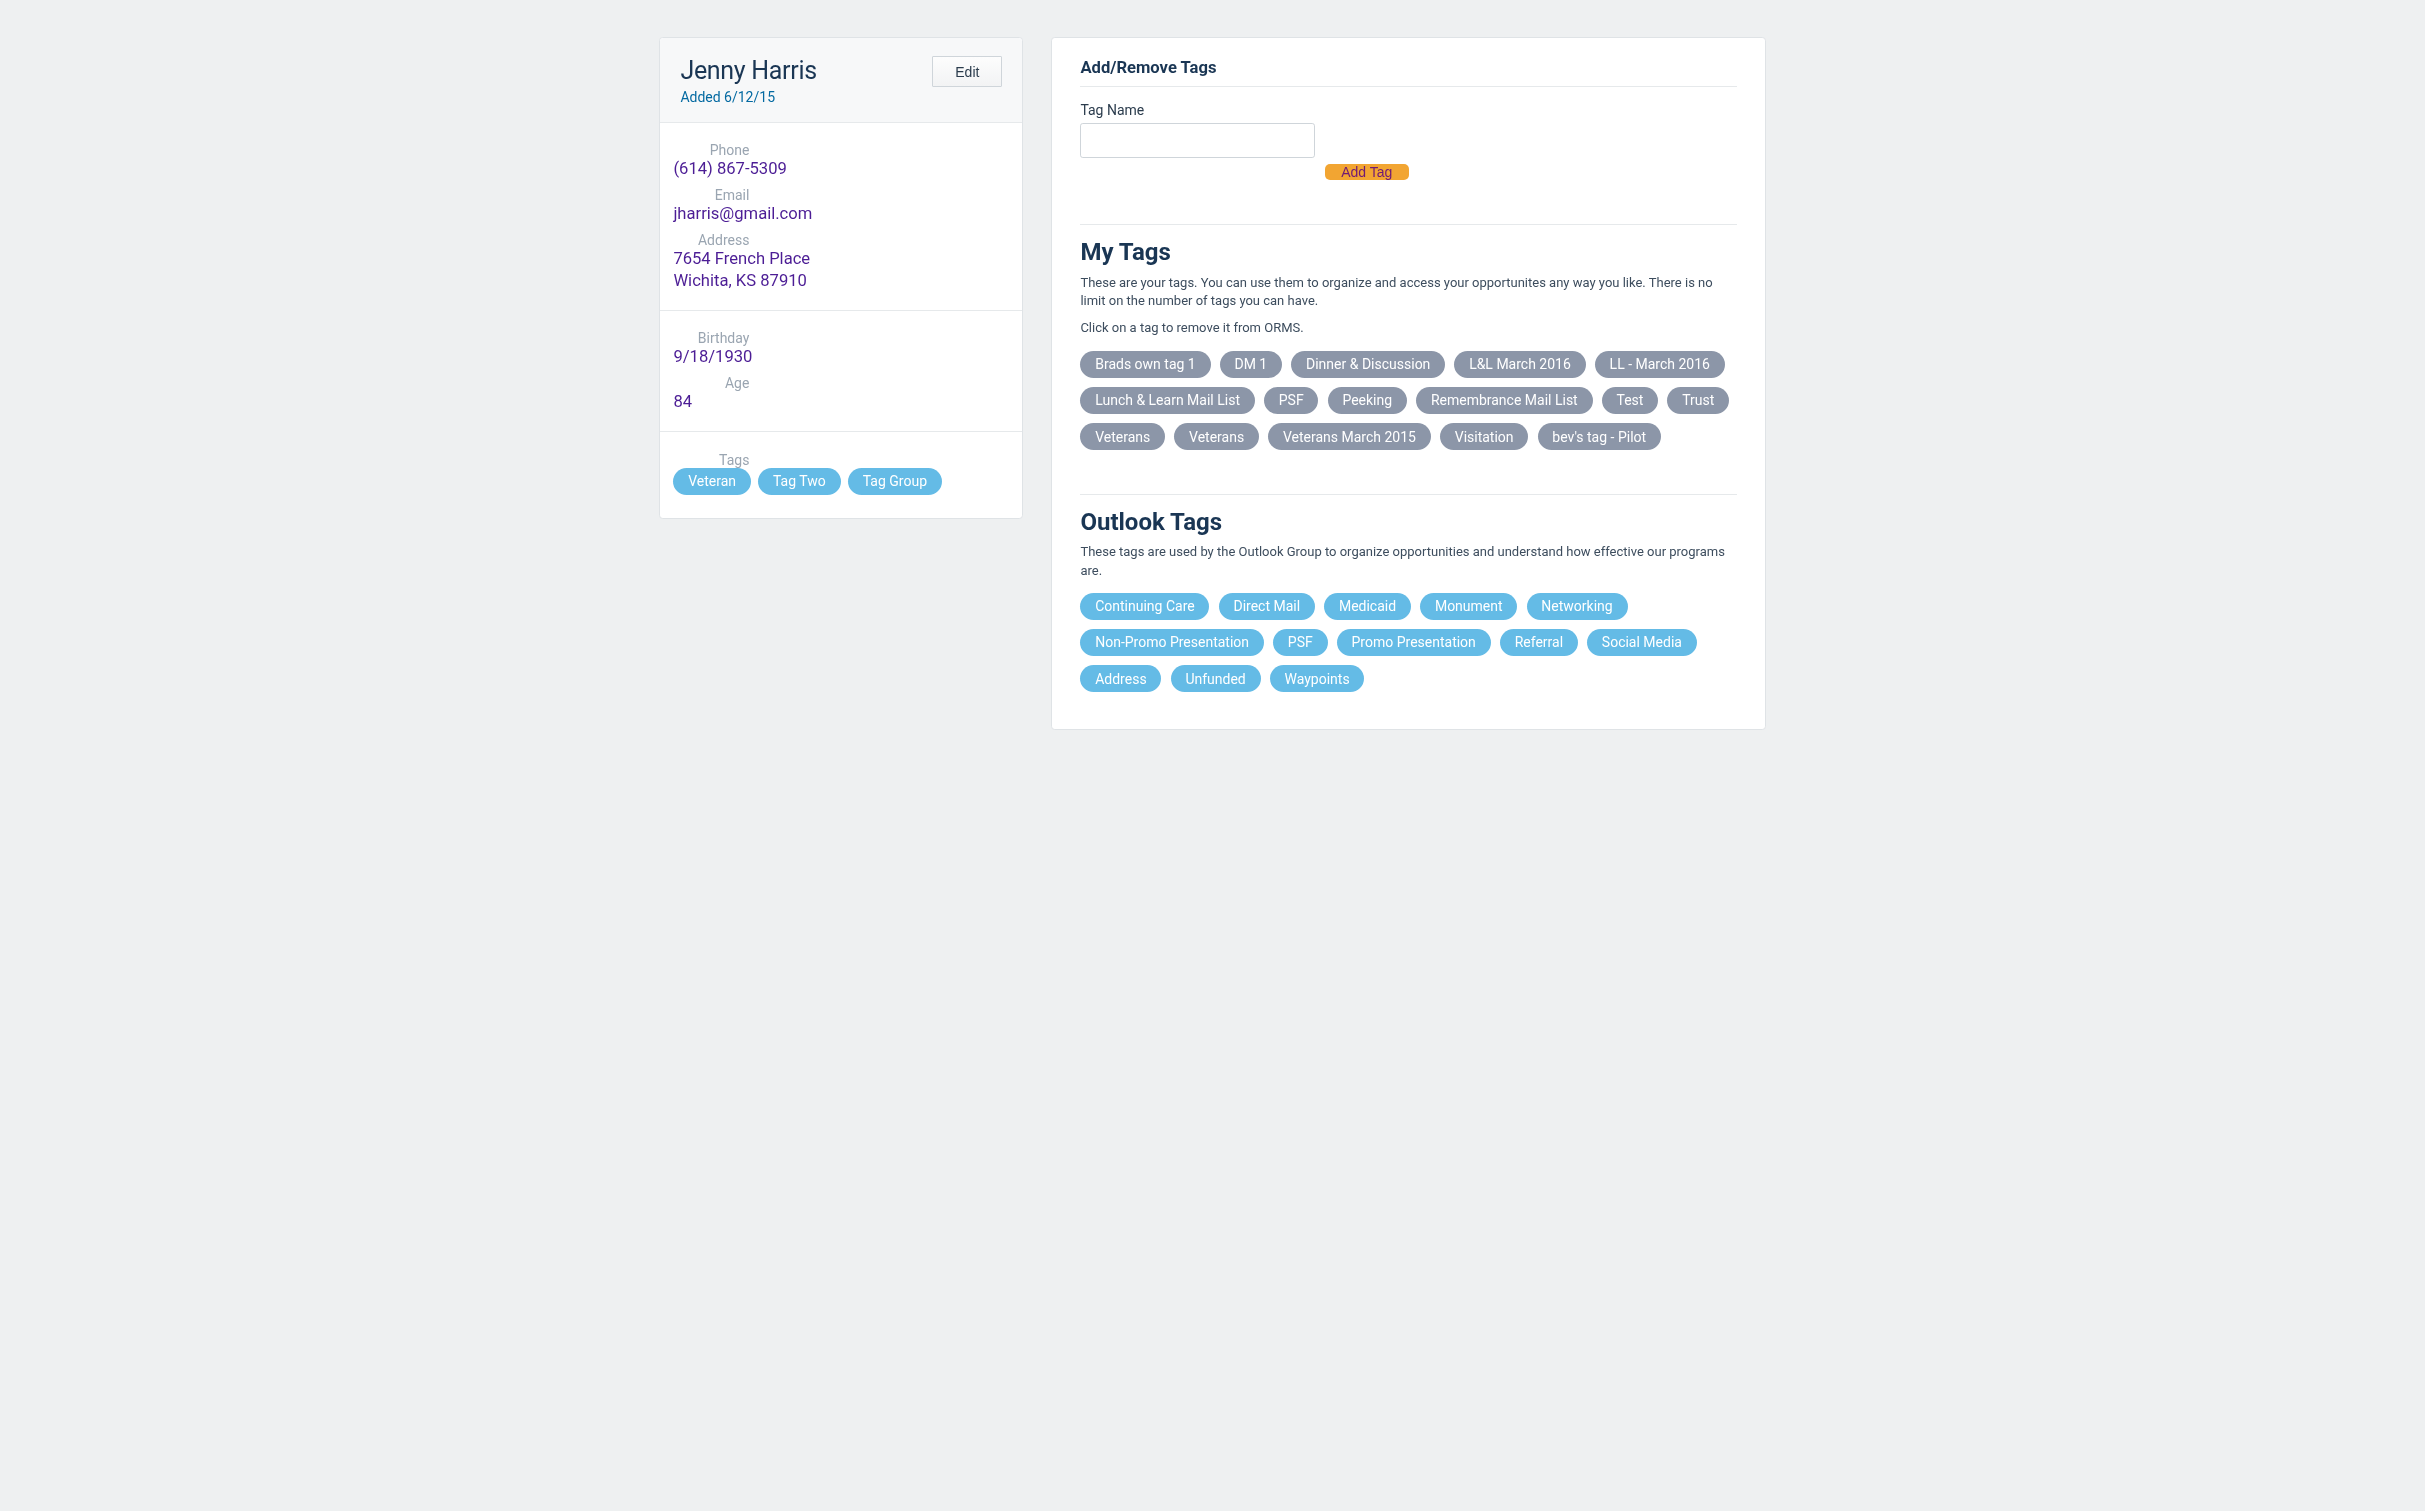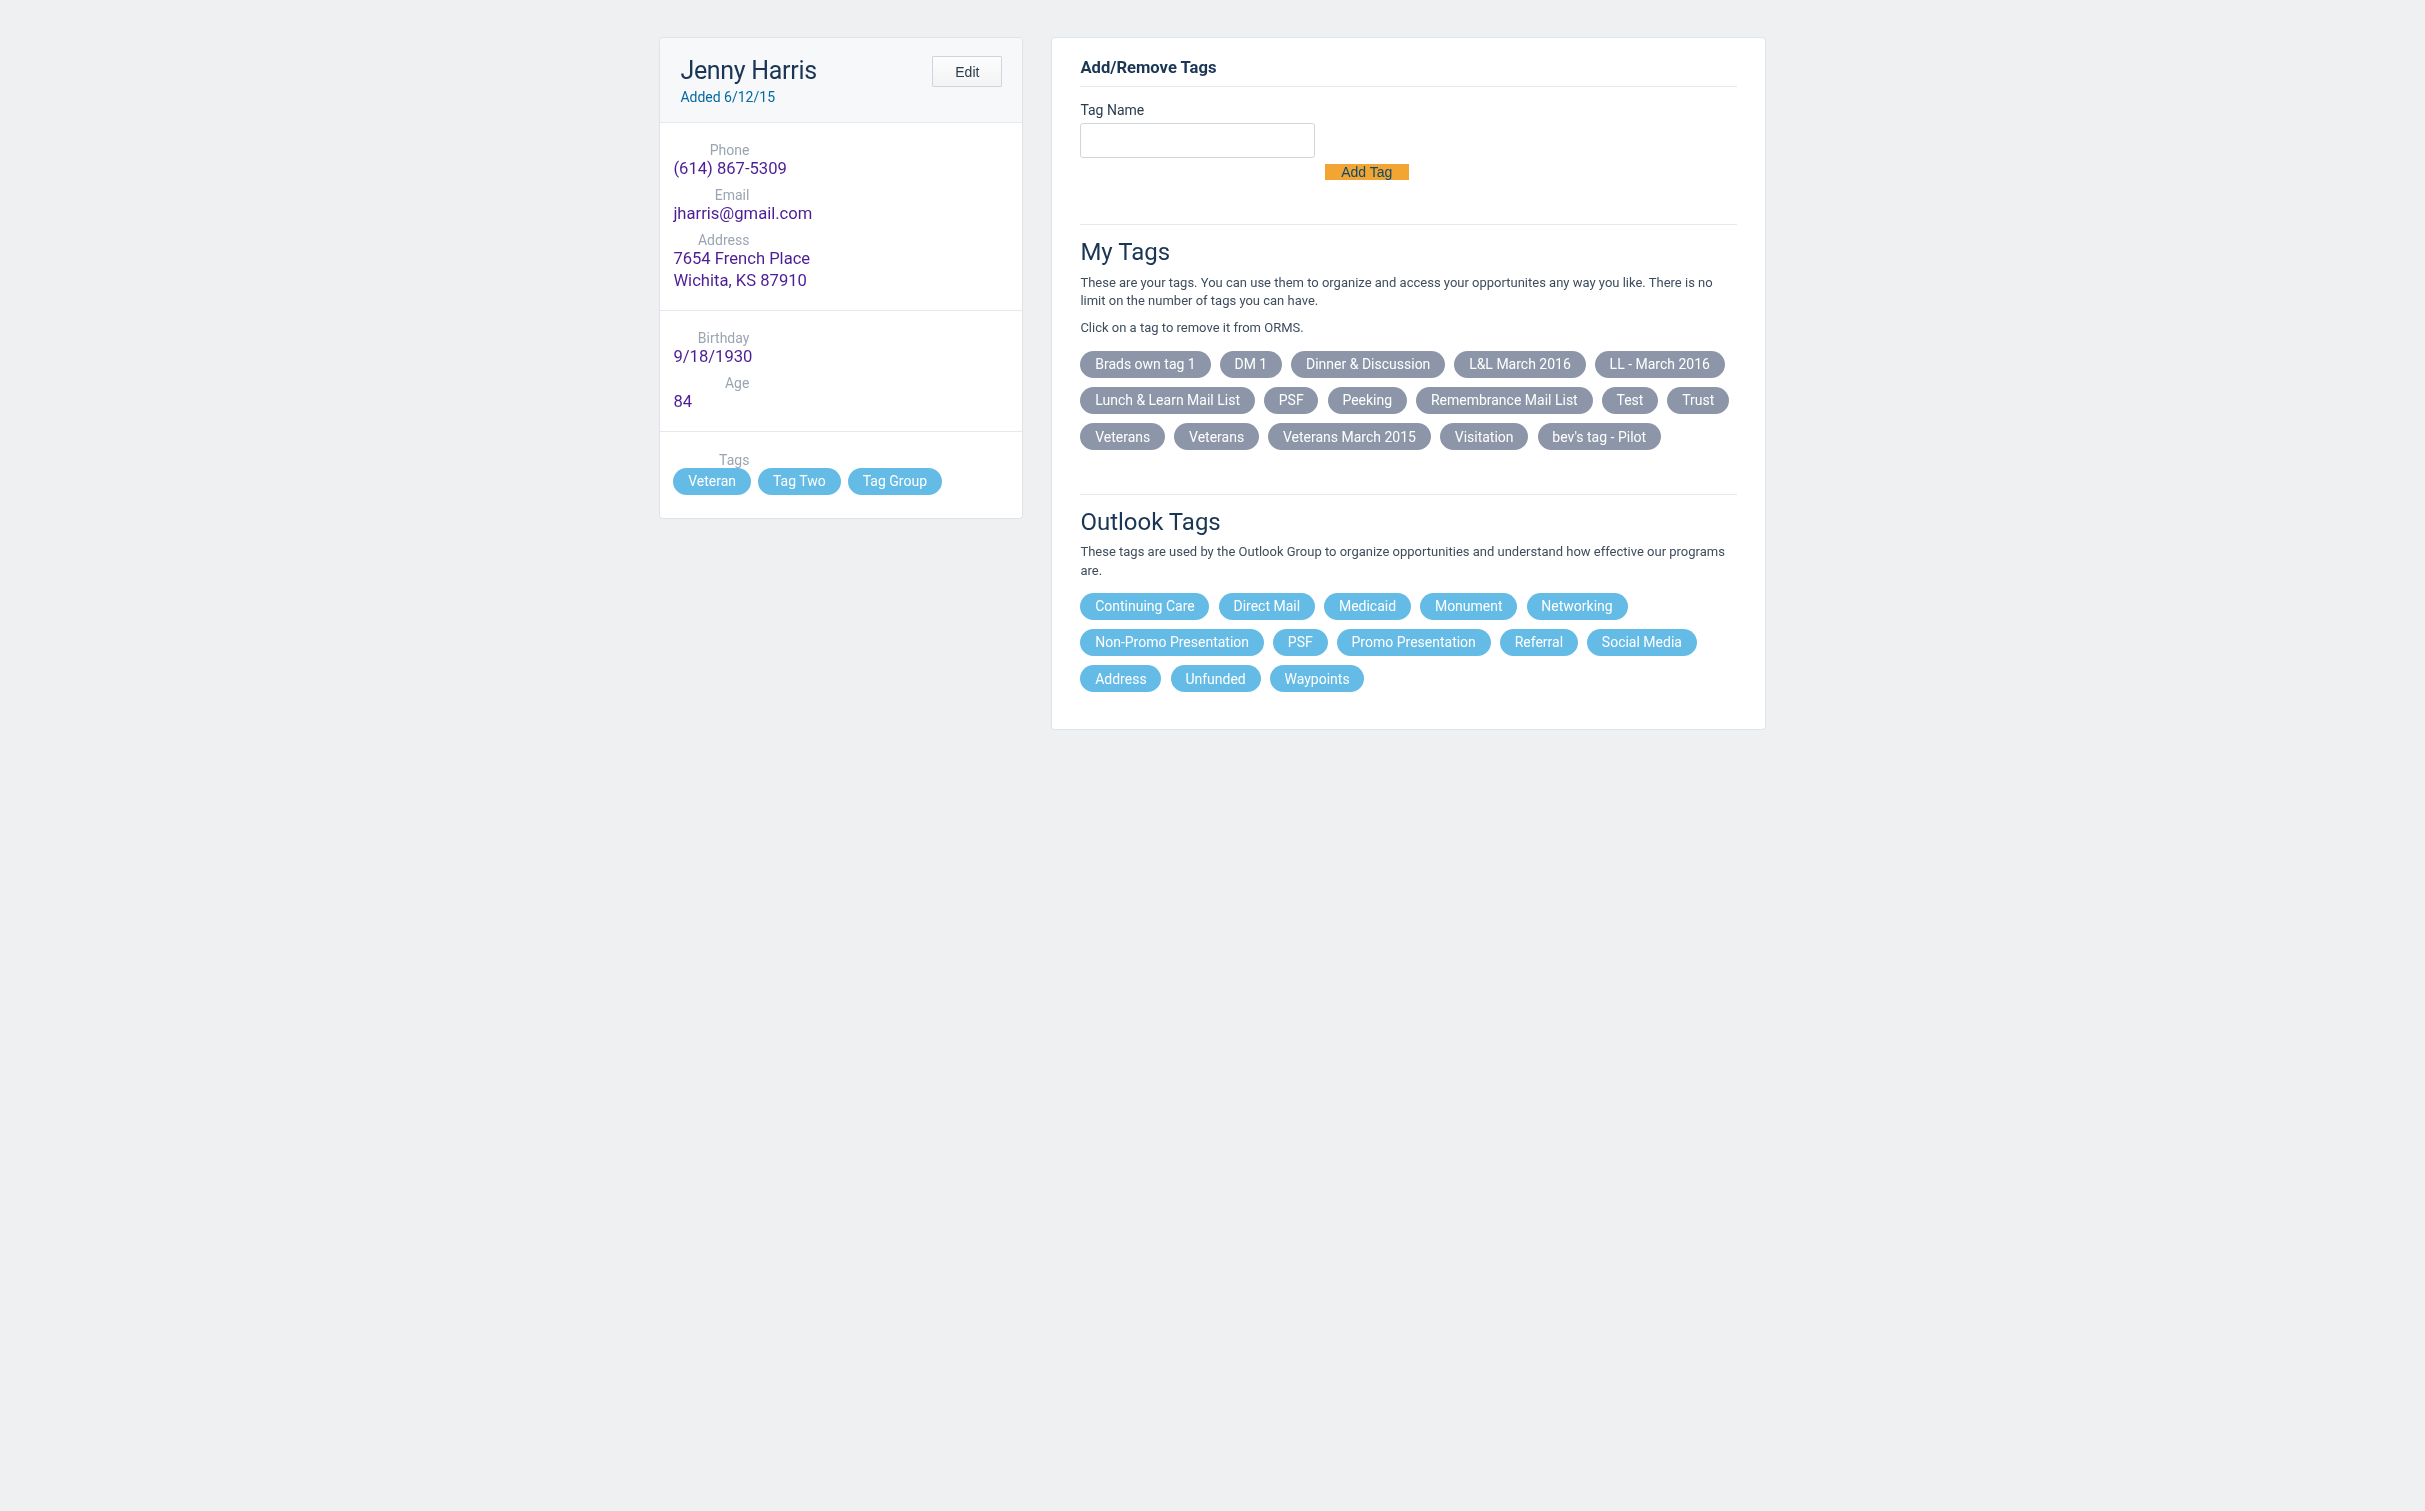--- a/index.html
+++ b/index.html
@@ -102,21 +102,21 @@
     padding: 20px 28px 37px 28px;
   }
   .section-title {
     font-size: 16.6px;
     font-weight: 700;
     color: #1a3654;
     margin-bottom: 9.2px;
   }
   .section-title-lg {
     font-size: 24px;
-    font-weight: 400;
+    font-weight: 700;
     color: #1a3654;
     margin-bottom: 7.4px;
   }
   hr.divider {
     border: none;
     border-top: 0.9px solid #e6e9eb;
     margin: 3.7px 0 14.8px 0;
   }
   .field-label {
     font-size: 14px;
@@ -131,23 +131,23 @@
   .text-input {
     width: 235px;
     height: 35px;
     border: 0.9px solid #cfd5da;
     border-radius: 2.8px;
     padding: 0 9.2px;
     font-size: 14px;
   }
   .add-btn {
     background: #f2a532;
-    color: #0c4a6e;
+    color: #701a75;
     border: none;
-    border-radius: 0;
+    border-radius: 5px;
     padding: 0 16.6px;
     font-size: 14px;
     font-weight: 500;
     cursor: pointer;
     margin-top: 41px;
   }
   .desc {
     font-size: 13px;
     color: #3d4d5e;
     line-height: 1.4;

